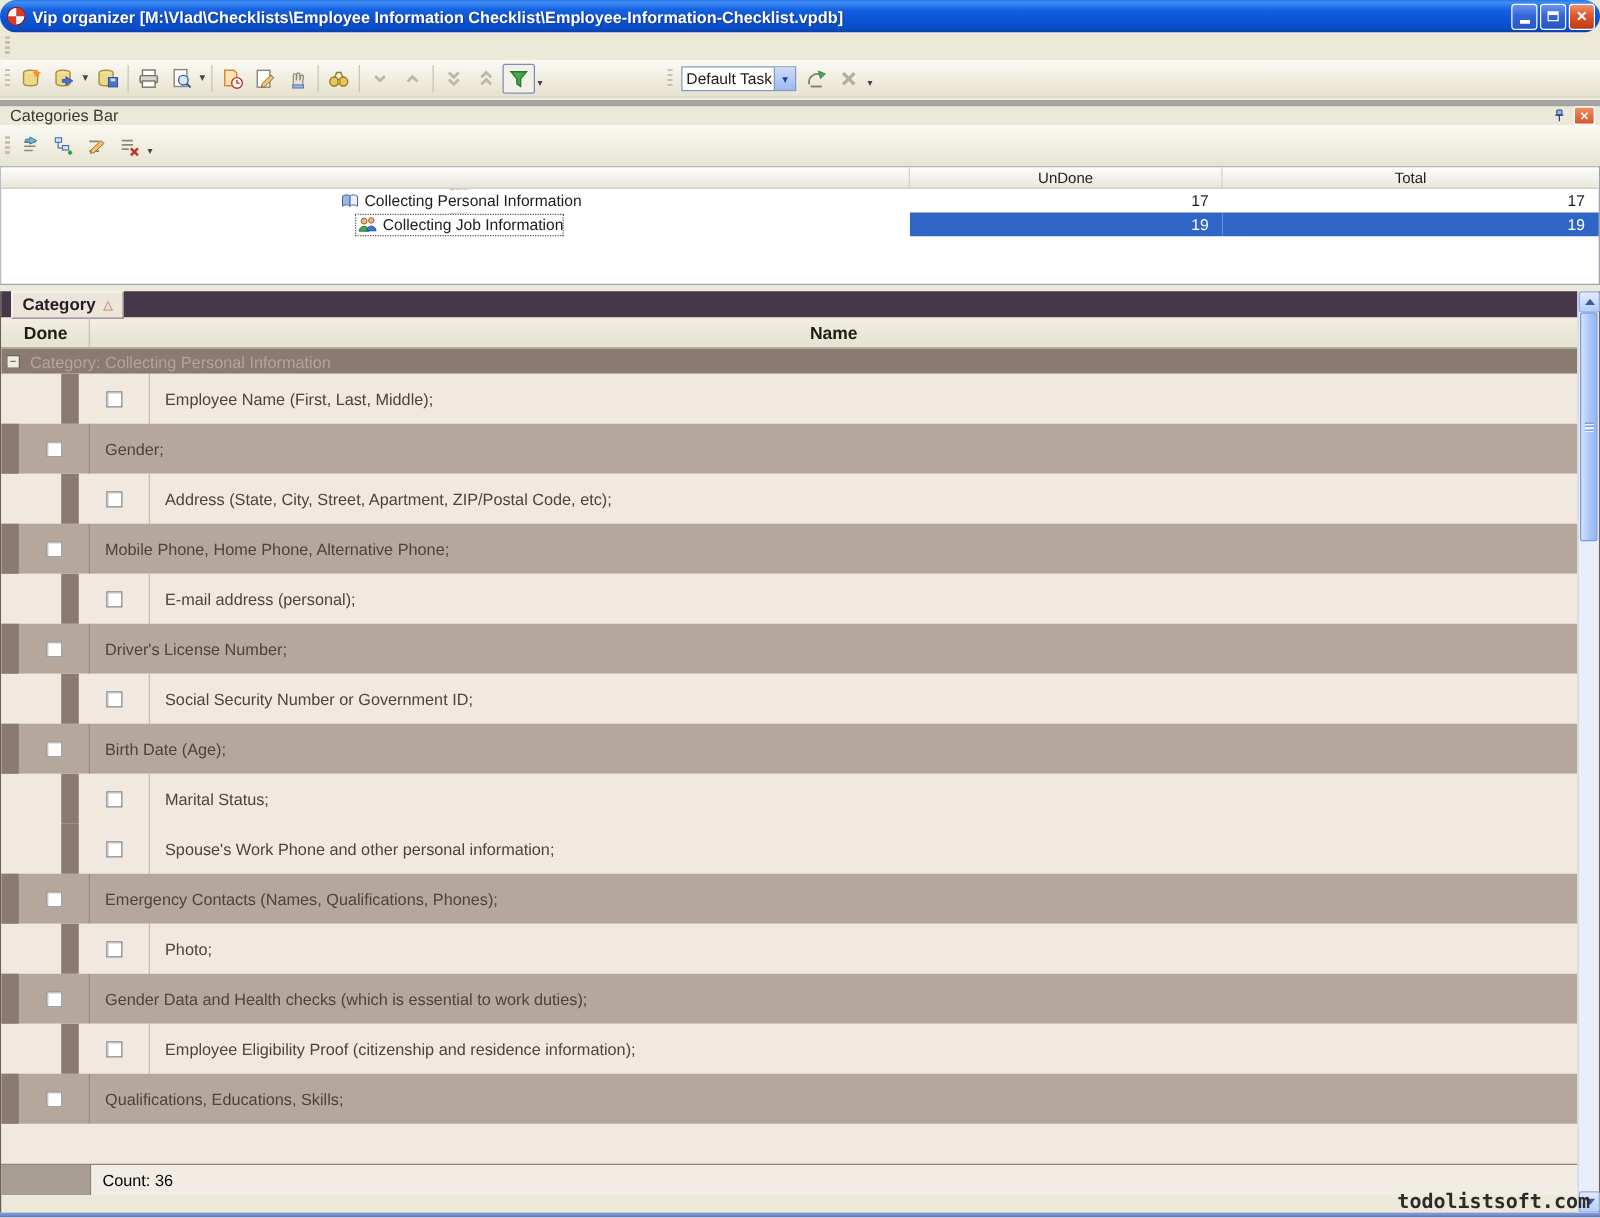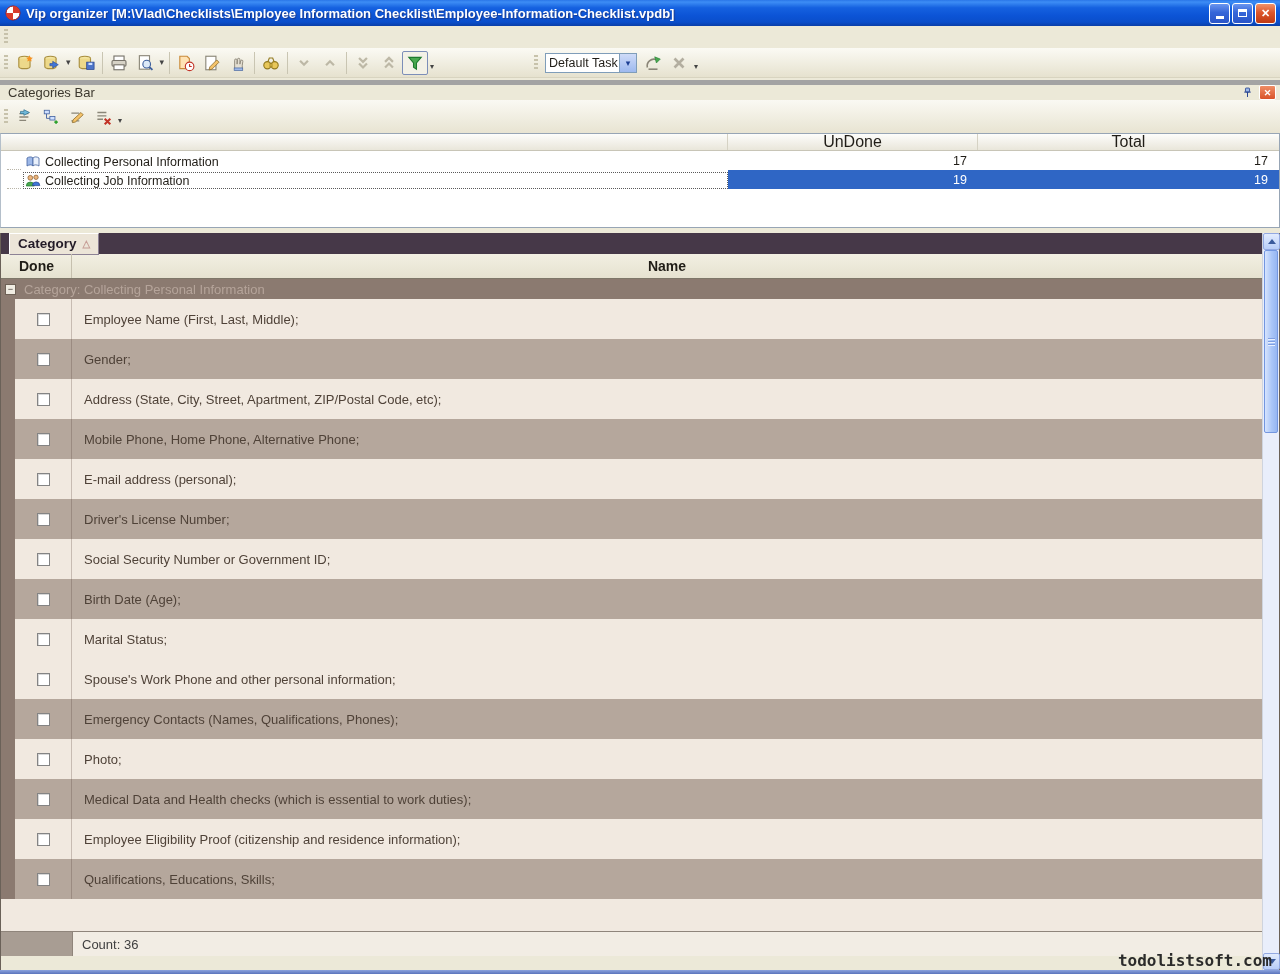--- a/index.html
+++ b/index.html
@@ -2,21 +2,21 @@
 <html><head>
 <meta charset="utf-8">
 <style>
   html,body{margin:0;padding:0;}
   body{width:1280px;height:974px;background:#ece9d8;font-family:"Liberation Sans",sans-serif;
        font-size:13px;color:#201d17;overflow:hidden;position:relative;}
   *{box-sizing:border-box;}
 
   
   .titlebar{height:26px;display:flex;align-items:center;padding:0 4px 0 5px;
-    background:linear-gradient(180deg,#2a76e8 0%,#3d8df5 8%,#1561e0 30%,#0c54d6 60%,#0a4ecb 85%,#0a3fa8 100%);}
+    background:linear-gradient(180deg,#2a76e8 0%,#3d8df5 8%,#1561e0 30%,#0c54d6 60%,#0a4ecb 85%,#0a3fa8 100%);border-radius:13px;}
   .title-text{color:#fff;font-weight:bold;font-size:13px;margin-left:5px;flex:1;
     text-shadow:1px 1px 1px #1a3a8c;white-space:nowrap;overflow:hidden;}
   .winbtn{width:21px;height:21px;border-radius:3px;margin-left:2px;border:1px solid #fff;
     display:flex;align-items:center;justify-content:center;color:#fff;font-size:11px;font-weight:bold;
     background:linear-gradient(180deg,#6a95ef 0%,#3565d8 45%,#2a55c8 100%);}
   .winbtn.close{background:linear-gradient(180deg,#f0926a 0%,#dd562b 45%,#c03a12 100%);}
   .glyph-min{width:8px;height:3px;background:#fff;margin-top:9px;}
   .glyph-restore{width:9px;height:8px;border:1px solid #fff;border-top:3px solid #fff;background:transparent;}
 
   
@@ -43,27 +43,27 @@
   .cb-caption{height:20px;display:flex;align-items:center;background:#ece9d8;
     border-top:5px solid #a3a3a3;padding:0 4px 0 8px;color:#3c382e;}
   .cb-caption .spacer{flex:1;}
   .cap-btn{width:17px;height:15px;display:flex;align-items:center;justify-content:center;margin-left:3px;}
   .cap-close{background:linear-gradient(180deg,#ef8e66,#d9532a);border:1px solid #fff;border-radius:2px;
     color:#fff;font-size:9px;font-weight:bold;}
   .cb-toolbar{height:33px;display:flex;align-items:center;background:linear-gradient(180deg,#faf9f3,#e8e4d2);padding-left:2px;}
 
   
   .tree{height:95px;background:#fff;border:1px solid #97a5b5;border-left:1px solid #b4bfca;margin:0;position:relative;}
-  .thead{height:17px;display:flex;background:linear-gradient(180deg,#fdfdfb,#e9e6da);border-bottom:1px solid #c8c5b7;font-size:16px;}
+  .thead{height:17px;display:flex;background:linear-gradient(180deg,#fdfdfb,#e9e6da);border-bottom:1px solid #c8c5b7;font-size:12px;}
   .thead>div{display:flex;align-items:center;justify-content:center;border-right:1px solid #d5d2c4;}
   .th-name{width:727px;}
   .th-undone{width:250px;}
   .th-total{flex:1;border-right:none!important;}
   .trow{height:19px;display:flex;font-size:12.5px;}
-  .tname{width:727px;display:flex;align-items:flex-end;padding-left:6px;}
+  .tname{width:727px;display:flex;align-items:center;padding-left:6px;flex-direction:column;}
   .tdots{width:14px;height:1px;border-bottom:1px dotted #b9b5a8;margin-right:2px;}
   .tname-inner{display:flex;align-items:center;flex:1;height:17px;padding-left:2px;}
   .trow.selected .tname-inner{outline:1px dotted #5a5a5a;outline-offset:-1px;background:#fff;}
   .cat-icon{width:16px;height:16px;margin-right:4px;flex:none;}
   .tundone,.ttotal{display:flex;align-items:center;justify-content:flex-end;padding-right:11px;}
   .tundone{width:250px;}
   .ttotal{flex:1;}
   .trow.selected .tundone,.trow.selected .ttotal{background:#2f66c5;color:#fff;}
 
   .splitter{height:5px;}
@@ -76,31 +76,31 @@
   .sort-tri{margin-left:6px;font-size:10px;color:#c79f97;}
   .colhead{height:25px;display:flex;align-items:center;background:linear-gradient(180deg,#f2efe2,#e6e2d0);
     border-bottom:1px solid #7e7769;width:calc(100% - 17px);font-weight:bold;font-size:14px;}
   .done-h{width:71px;padding-left:18px;border-right:1px solid #c6c0ae;height:100%;display:flex;align-items:center;}
   .name-h{flex:1;display:flex;justify-content:center;}
   .gbody{height:652px;overflow:hidden;width:calc(100% - 17px);background:#f1e9e0;}
   .grouprow{height:20px;background:#8b7a70;display:flex;align-items:center;color:#b5a49a;font-size:13px;}
   .minusbox{width:11px;height:11px;background:#f0ece2;border:1px solid #6e6156;margin:0 8px 0 4px;
     display:flex;align-items:center;justify-content:center;font-size:9px;color:#3a332c;line-height:1;}
   .grow{height:40px;display:flex;}
-  .grow.even{background:#f1e9e0;}
+  .grow.even{background:#f1e9e0;padding-left:48px;}
   .grow.alt{background:#b5a79c;}
   .strip{width:14px;background:#8b7a70;flex:none;}
   .done-cell{width:57px;flex:none;display:flex;align-items:center;justify-content:center;
     border-right:1px solid rgba(90,70,60,.28);}
   .checkbox{width:13px;height:13px;background:#fff;border:1px solid #848484;
     box-shadow:inset 1px 1px 0 #d8d8d8;}
   .name-cell{flex:1;display:flex;align-items:center;padding-left:12px;color:#4f4238;font-size:13px;}
   .gfooter{height:25px;display:flex;border-top:1px solid #8f857b;width:calc(100% - 17px);}
   .f-left{width:72px;background:#a89d93;border-right:1px solid #8f857b;}
-  .f-main{flex:1;display:flex;align-items:center;padding-left:9px;background:#f2ede4;color:#404040;}
+  .f-main{flex:1;display:flex;align-items:center;padding-left:9px;background:#f2ede4;color:#000000;}
 
   
   .vscroll{position:absolute;top:0;right:0;width:17px;height:737px;background:#e9eefb;
     border-left:1px solid #cfd4de;}
   .sb-btn{position:absolute;left:0;width:17px;height:17px;border:1px solid #93a9e2;border-radius:2px;
     background:linear-gradient(180deg,#e2ecfe,#b8cdf8);display:flex;align-items:center;justify-content:center;}
   .sb-up{top:0;}
   .sb-down{bottom:0;}
   .tri-up{width:0;height:0;border-left:4px solid transparent;border-right:4px solid transparent;border-bottom:5px solid #3a5a9c;}
   .tri-down{width:0;height:0;border-left:4px solid transparent;border-right:4px solid transparent;border-top:5px solid #3a5a9c;}
@@ -455,21 +455,21 @@
           <div class="done-cell">
             <span class="checkbox"></span>
           </div>
           <div class="name-cell">Photo;</div>
         </div>
         <div class="grow alt">
           <div class="strip"></div>
           <div class="done-cell">
             <span class="checkbox"></span>
           </div>
-          <div class="name-cell">Medical Data and Health checks (which is essential to work duties);</div>
+          <div class="name-cell">Gender Data and Health checks (which is essential to work duties);</div>
         </div>
         <div class="grow even">
           <div class="strip"></div>
           <div class="done-cell">
             <span class="checkbox"></span>
           </div>
           <div class="name-cell">Employee Eligibility Proof (citizenship and residence information);</div>
         </div>
         <div class="grow alt">
           <div class="strip"></div>

